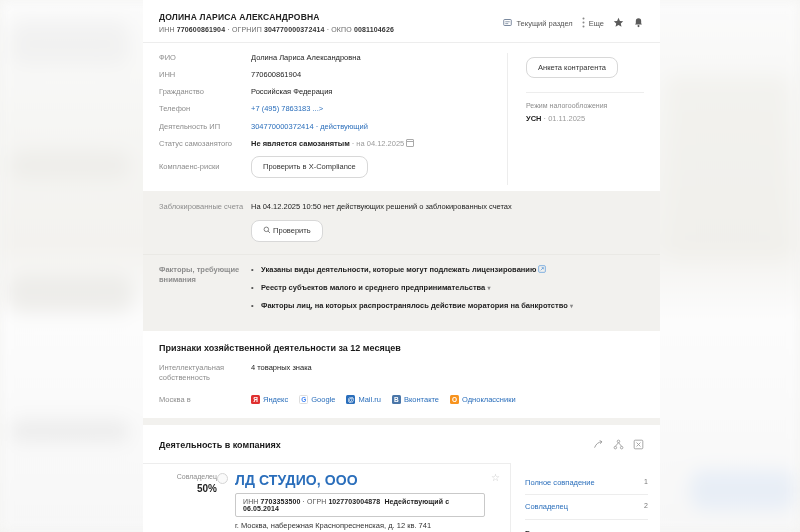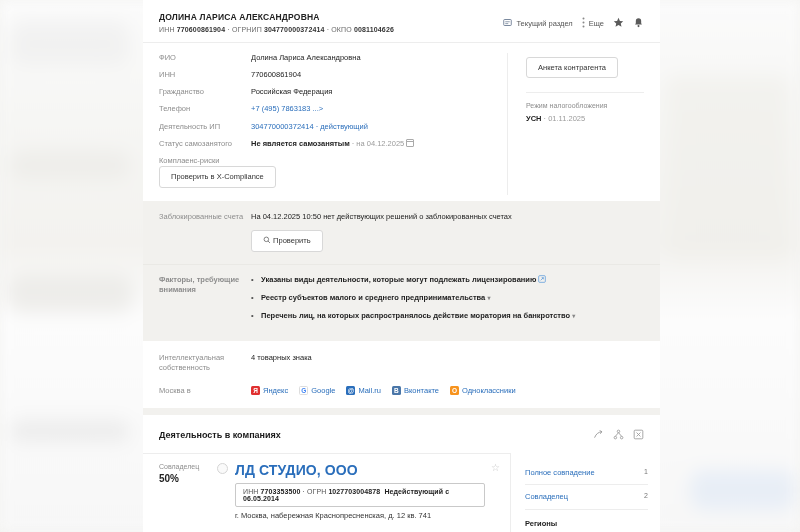--- a/index.html
+++ b/index.html
@@ -28,21 +28,21 @@
   .tool { display:flex; align-items:center; gap:4px; font-size:7.5px; color:#555; cursor:pointer; }
   .ic { display:inline-block; }
   .sect { display:flex; padding:10px 16px 6px 16px; }
   .sect-main { width:348px; }
   .row { display:flex; margin-bottom:7px; font-size:7.5px; align-items:baseline; }
   .row-lbl { width:92px; color:#8d8d8d; flex:none; line-height:1.35; }
   .row-val { color:#222; line-height:1.35; }
   .lnk { color:#2a6ebb; cursor:pointer; }
   .muted { color:#9b9b9b; }
   .btn {
-    display:inline-block; border:1px solid #d8d8d8; border-radius:3px;
+    display:inline-block; border:1px solid #d8d8d8; border-radius:8px;
     padding:5px 11px; font-size:7.5px; color:#333; background:#fff; cursor:pointer;
   }
   .right-col { flex:1; border-left:1px solid #ededed; padding-left:18px; }
   .right-col .btn { margin-top:4px; }
   .rc-div { border-top:1px solid #ededed; margin:14px 0 9px 0; }
   .rc-lbl { font-size:7px; color:#8d8d8d; margin-bottom:5px; }
   .rc-val { font-size:7.5px; color:#222; }
   .rc-val b { font-weight:bold; }
   .band { background:#f2f1ee; padding:11px 16px 12px 16px; }
   .band2 { background:#f2f1ee; padding:10px 16px 14px 16px; border-top:1px solid #eae9e5;font-weight:bold;}
@@ -55,21 +55,21 @@
   .se-links { display:flex; gap:11px; align-items:center; }
   .se { display:flex; align-items:center; gap:3px; font-size:7.5px; color:#2a6ebb; cursor:pointer; }
   .se-ic { width:9px; height:9px; border-radius:1.5px; display:inline-flex; align-items:center; justify-content:center;
            font-size:6.5px; font-weight:bold; color:#fff; }
   .companies-hdr { display:flex; align-items:center; padding:11px 16px 9px 16px; border-top:7px solid #f2f1ee; }
   .companies-hdr .sec-title { flex:1; }
   .cmp-tools { display:flex; gap:9px; color:#9a9a9a; }
   .cmp-body { display:flex; }
   .cmp-list { width:368px; border-right:1px solid #ededed; }
   .cmp-card { display:flex; padding:8px 10px 10px 16px; border-top:1px solid #ededed; }
-  .cmp-meta { width:58px; flex:none; font-size:7px; }
+  .cmp-meta { width:58px; flex:none; font-size:7px;text-align:right; }
   .cmp-role { color:#8d8d8d; line-height:1.3; }
   .cmp-pct { color:#222; font-size:10px; font-weight:bold; margin-top:2px; }
   .cmp-avatar { width:11px; height:11px; border-radius:50%; border:1px solid #d5d5d5; background:#fafafa; flex:none; margin:1px 7px 0 0; }
   .cmp-main { flex:1; }
   .cmp-title { font-size:14px; font-weight:bold; color:#2a6ebb; cursor:pointer; letter-spacing:.1px; }
   .cmp-ids { font-size:7px; color:#555; margin-top:5px; letter-spacing:.1px; }
   .cmp-ids.boxed { border:1px solid #c9c9c9; border-radius:2px; padding:4px 7px; display:inline-block; }
   .cmp-ids b { font-weight:bold; color:#222; }
   .cmp-line { font-size:7.5px; color:#333; margin-top:4px; line-height:1.4; }
   .star { color:#c8c8c8; font-size:10px; cursor:pointer; padding-left:6px; }
@@ -163,21 +163,21 @@
         <div class="row-val lnk">304770000372414 · действующий</div>
       </div>
       <div class="row">
         <div class="row-lbl">Статус самозанятого</div>
         <div class="row-val">
           <b>Не является самозанятым</b>
           <span class="muted">· на 04.12.2025</span>
           <span class="cal"></span>
         </div>
       </div>
-      <div class="row" style="margin-top:4px;flex-direction:column;">
+      <div class="row" style="margin-top:4px;">
         <div class="row-lbl">Комплаенс-риски</div>
         <div class="row-val">
           <span class="btn">Проверить в X-Compliance</span>
         </div>
       </div>
 
     </div>
 
     <div class="right-col">
       <span class="btn">Анкета контрагента</span>
@@ -222,28 +222,29 @@
                 <rect x="1" y="1" width="10" height="10" rx="1.5" fill="none" stroke="#4a90d9" stroke-width="1"></rect>
                 <path d="M4 8 L8 4 M5.5 4 H8 V6.5" fill="none" stroke="#4a90d9" stroke-width="1"></path>
               </svg>
           </span>
         </li>
         <li>
           <span>Реестр субъектов малого и среднего предпринимательства</span>
           <span class="chev">▾</span>
         </li>
         <li>
-          <span>Перечень лиц, на которых распространялось действие моратория на банкротство</span>
+          <span>Факторы лиц, на которых распространялось действие моратория на банкротство</span>
           <span class="chev">▾</span>
         </li>
       </ul>
     </div>
   </div>
 
   <div class="block" style="border-top:7px solid #f2f1ee;">
+    <div class="sec-title" style="margin-bottom:10px;">Признаки хозяйственной деятельности за 12 месяцев</div>
     <div class="row">
       <div class="row-lbl">Интеллектуальная собственность</div>
       <div class="row-val">4 товарных знака</div>
     </div>
     <div class="row" style="margin-top:12px;margin-bottom:2px;">
       <div class="row-lbl">Москва в</div>
       <div class="se-links">
         <span class="se">
           <span class="se-ic" style="background:#e03030;">Я</span>
           <span>Яндекс</span>

